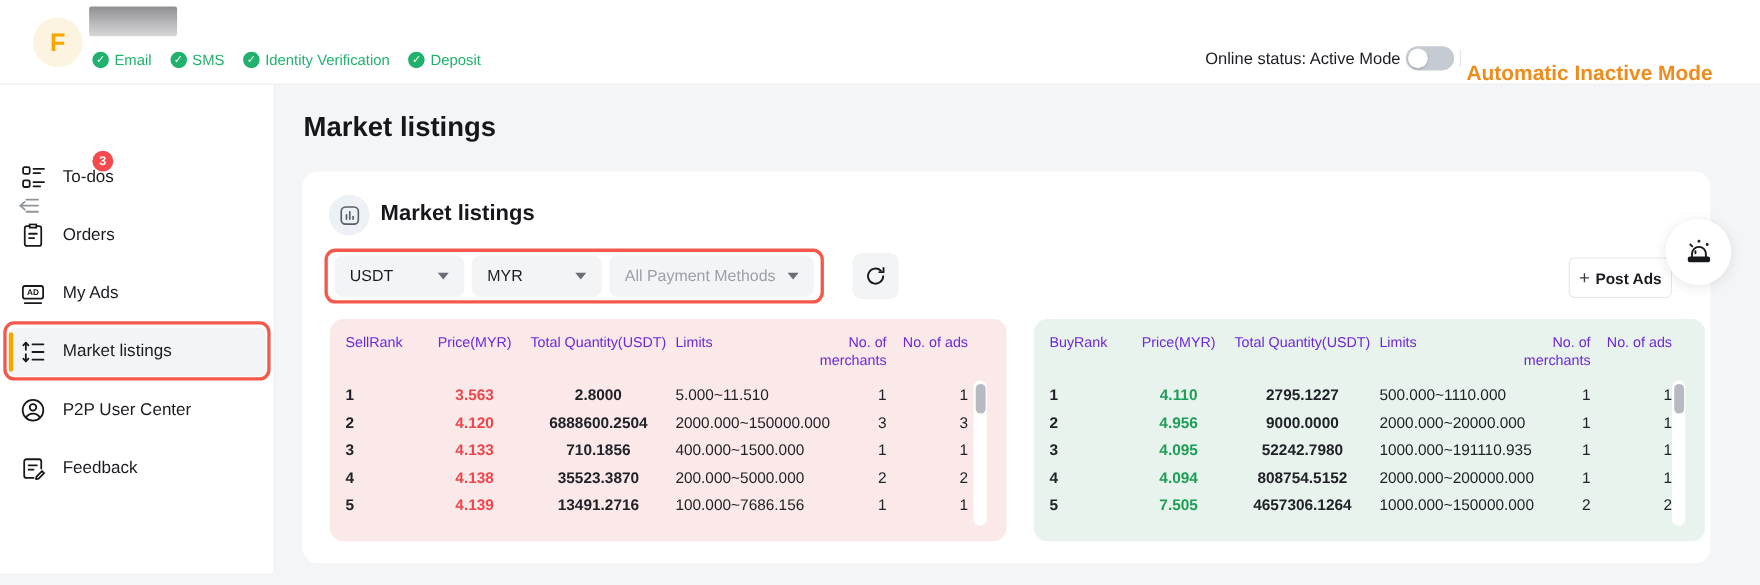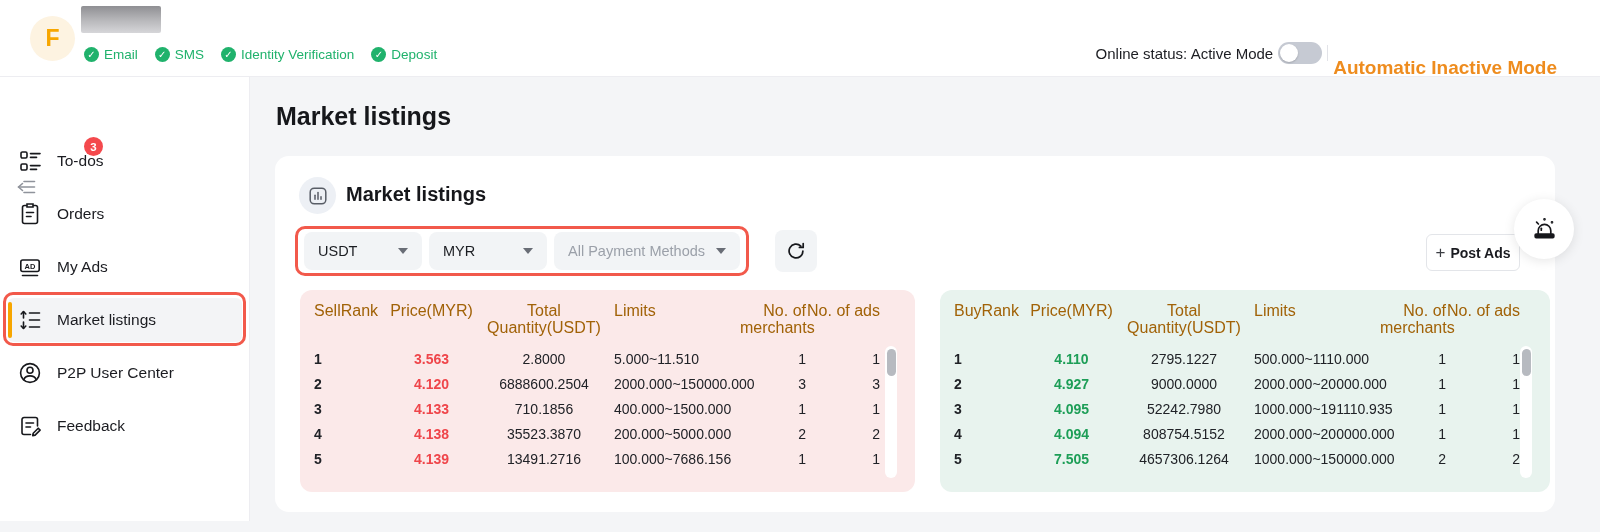--- a/index.html
+++ b/index.html
@@ -70,29 +70,29 @@
   .alarm-fab { position:absolute; left:1514px; top:199px; width:60px; height:60px; border-radius:50%;
     background:#fff; box-shadow:0 2px 12px rgba(0,0,0,.10); display:flex; align-items:center;
     justify-content:center; border:none; cursor:pointer; z-index:6; }
 
   
   .market-table { position:absolute; top:134px; height:202px; border-radius:12px; padding:12px 0 0 14px; overflow:hidden; }
   .market-table.sell { left:25px;  width:615px; background:var(--sell-bg); }
   .market-table.buy  { left:665px; width:610px; background:var(--buy-bg); }
   .tgrid { display:grid; grid-template-columns:75px 85px 140px 140px 52px 74px; }
   .thead { min-height:44px; align-items:start; }
-  .th { color:#a16207; font-size:16px; line-height:17px; white-space:normal; }
+  .th { color:#6d28d9; font-size:13px; line-height:17px; white-space:normal; }
   .th.c1, .th.c2 { text-align:center; }
   .th.c4 { width:66px; margin-left:-14px; text-align:right; }
   .th.c5 { text-align:right; }
   .trow { height:25px; align-items:center; }
   .td { font-size:14px; color:#202227; white-space:nowrap; }
   .td.c0 { font-weight:700; }
   .td.c1 { text-align:center; font-weight:700; }
-  .td.c2 { text-align:center; }
+  .td.c2 { text-align:center;font-weight:bold; }
   .td.c4, .td.c5 { text-align:right; }
   .sell .td.c1 { color:var(--sell-red); }
   .buy  .td.c1 { color:var(--buy-green); }
   .tscroll { position:absolute; right:18px; top:56px; width:12px; height:132px; background:#fff; border-radius:6px; cursor:pointer; }
   .tscroll-thumb { position:absolute; left:1.5px; top:3px; width:9px; height:27px; background:#b7bac0; border-radius:5px; }
   svg { display:block; }
 </style>
 </head>
 <body>
 
@@ -324,21 +324,21 @@
         <div class="tgrid trow">
           <div class="td c0">1</div>
           <div class="td c1">4.110</div>
           <div class="td c2">2795.1227</div>
           <div class="td c3">500.000~1110.000</div>
           <div class="td c4">1</div>
           <div class="td c5">1</div>
         </div>
         <div class="tgrid trow">
           <div class="td c0">2</div>
-          <div class="td c1">4.927</div>
+          <div class="td c1">4.956</div>
           <div class="td c2">9000.0000</div>
           <div class="td c3">2000.000~20000.000</div>
           <div class="td c4">1</div>
           <div class="td c5">1</div>
         </div>
         <div class="tgrid trow">
           <div class="td c0">3</div>
           <div class="td c1">4.095</div>
           <div class="td c2">52242.7980</div>
           <div class="td c3">1000.000~191110.935</div>

